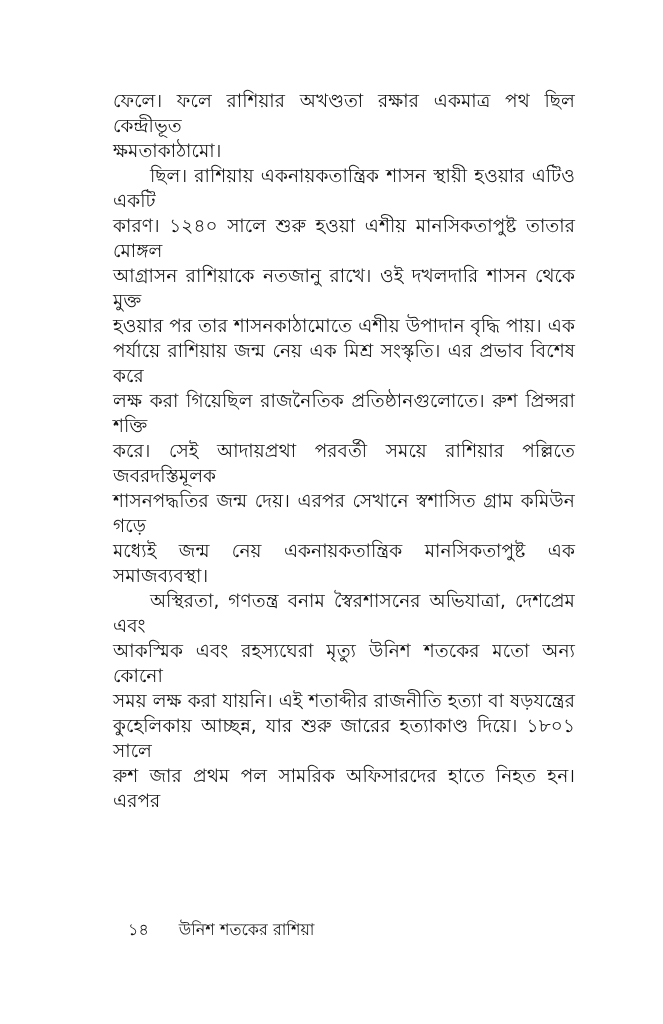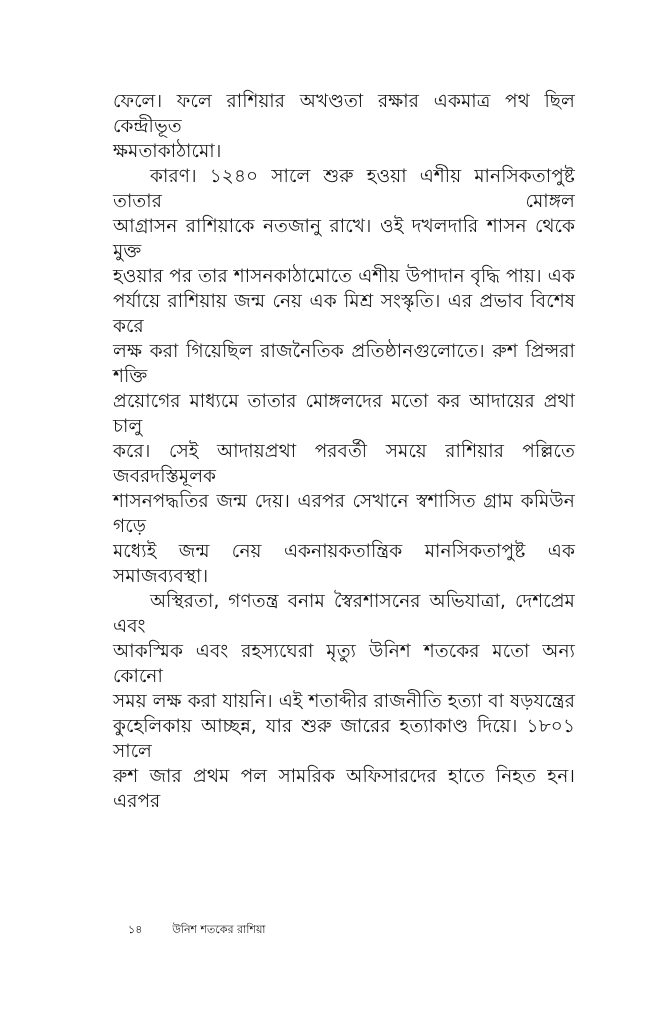--- a/index.html
+++ b/index.html
@@ -34,43 +34,43 @@
     text-align-last: left;
   }
   .para.indent .line:first-child {
     text-indent: 37px;
   }
   .footer {
     position: absolute;
     left: 128px;
     top: 918px;
     width: 462px;
-    font-size: 11px;
+    font-size: 16px;
     line-height: 24px;
     display: flex;
     align-items: baseline;
   }
   .footer .page-number { margin-right: 30px; }
 </style>
 </head>
 <body>
 
 <div class="page">
   <div class="text-block">
       <div class="para">
         <div class="line">ফেলে। ফলে রাশিয়ার অখণ্ডতা রক্ষার একমাত্র পথ ছিল কেন্দ্রীভূত</div>
         <div class="line para-end">ক্ষমতাকাঠামো।</div>
       </div>
       <div class="para indent">
+        <div class="line">ছিল। রাশিয়ায় একনায়কতান্ত্রিক শাসন স্থায়ী হওয়ার এটিও একটি</div>
         <div class="line">কারণ। ১২৪০ সালে শুরু হওয়া এশীয় মানসিকতাপুষ্ট তাতার মোঙ্গল</div>
         <div class="line">আগ্রাসন রাশিয়াকে নতজানু রাখে। ওই দখলদারি শাসন থেকে মুক্ত</div>
         <div class="line">হওয়ার পর তার শাসনকাঠামোতে এশীয় উপাদান বৃদ্ধি পায়। এক</div>
         <div class="line">পর্যায়ে রাশিয়ায় জন্ম নেয় এক মিশ্র সংস্কৃতি। এর প্রভাব বিশেষ করে</div>
         <div class="line">লক্ষ করা গিয়েছিল রাজনৈতিক প্রতিষ্ঠানগুলোতে। রুশ প্রিন্সরা শক্তি</div>
-        <div class="line">প্রয়োগের মাধ্যমে তাতার মোঙ্গলদের মতো কর আদায়ের প্রথা চালু</div>
         <div class="line">করে। সেই আদায়প্রথা পরবর্তী সময়ে রাশিয়ার পল্লিতে জবরদস্তিমূলক</div>
         <div class="line">শাসনপদ্ধতির জন্ম দেয়। এরপর সেখানে স্বশাসিত গ্রাম কমিউন গড়ে</div>
         <div class="line para-end">মধ্যেই জন্ম নেয় একনায়কতান্ত্রিক মানসিকতাপুষ্ট এক সমাজব্যবস্থা।</div>
       </div>
       <div class="para indent">
         <div class="line">অস্থিরতা, গণতন্ত্র বনাম স্বৈরশাসনের অভিযাত্রা, দেশপ্রেম এবং</div>
         <div class="line">আকস্মিক এবং রহস্যঘেরা মৃত্যু উনিশ শতকের মতো অন্য কোনো</div>
         <div class="line">সময় লক্ষ করা যায়নি। এই শতাব্দীর রাজনীতি হত্যা বা ষড়যন্ত্রের</div>
         <div class="line">কুহেলিকায় আচ্ছন্ন, যার শুরু জারের হত্যাকাণ্ড দিয়ে। ১৮০১ সালে</div>
         <div class="line">রুশ জার প্রথম পল সামরিক অফিসারদের হাতে নিহত হন। এরপর</div>

